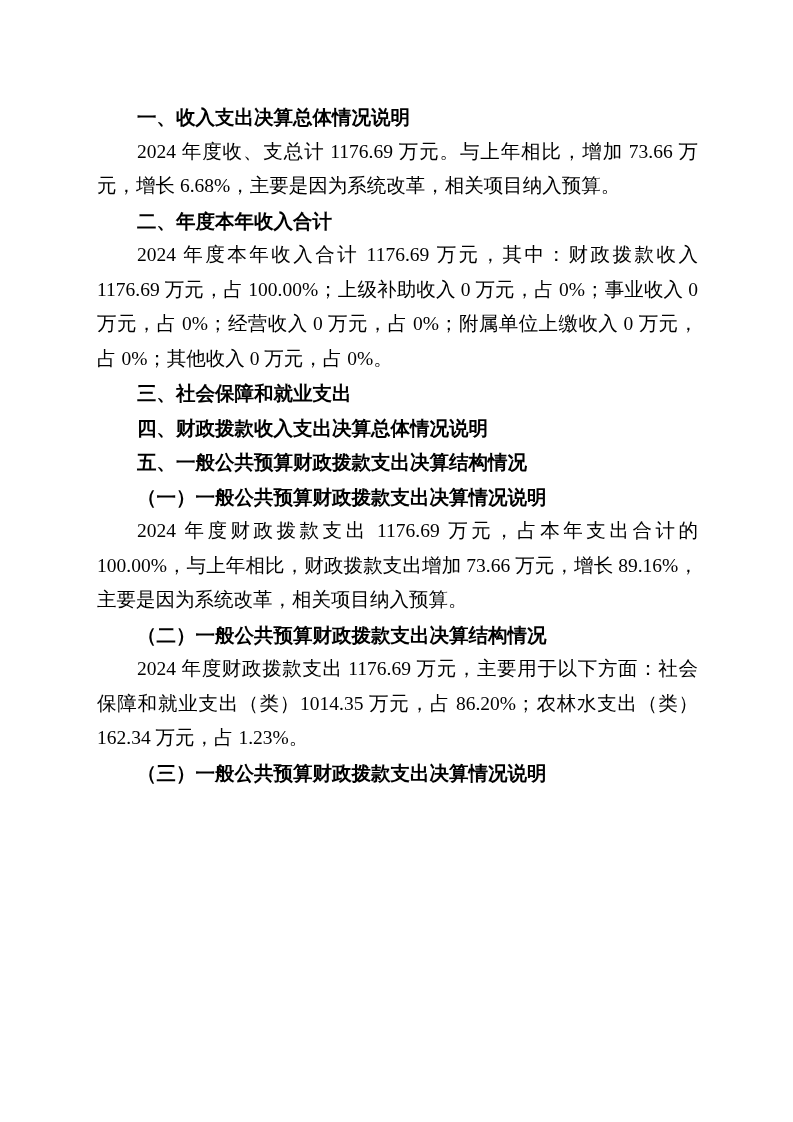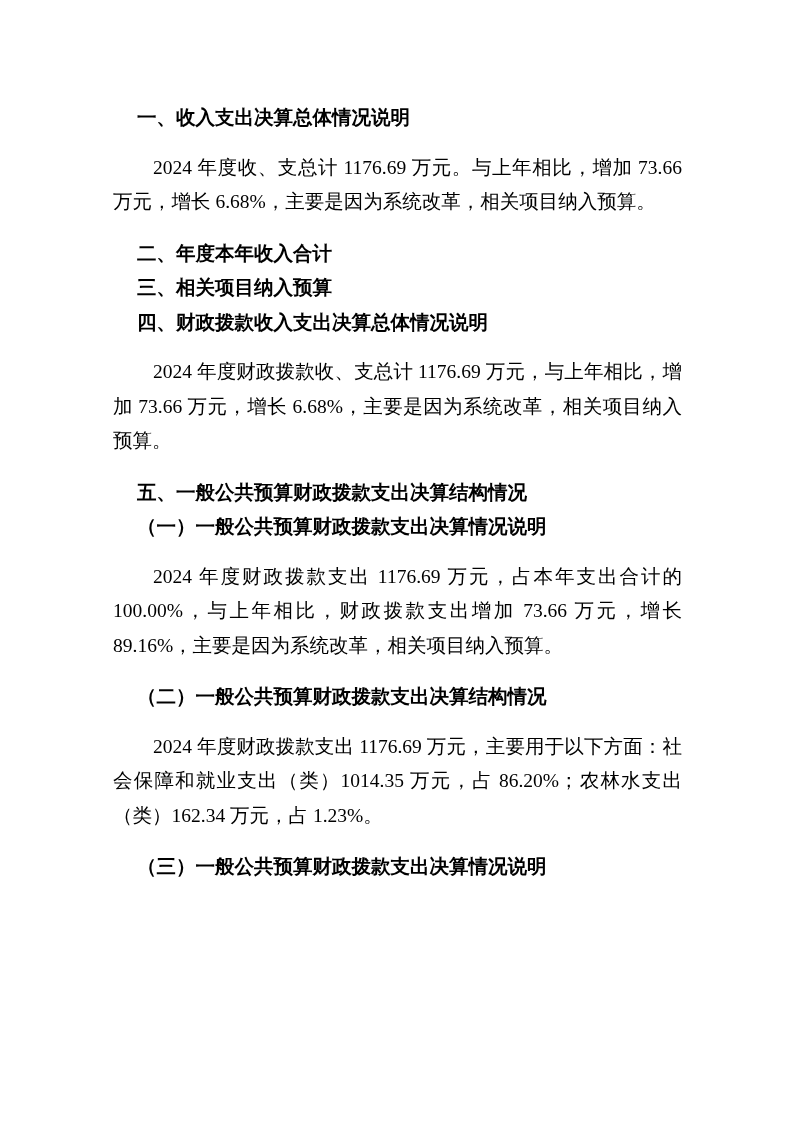--- a/index.html
+++ b/index.html
@@ -29,42 +29,42 @@
     margin: 0;
     padding: 0;
     font-size: 19.5px;
     line-height: 34.5px;
     font-weight: bold;
     font-family: "Liberation Sans", "DejaVu Sans", sans-serif;
     text-indent: 40px;
     color: #000000;
   }
   .content p {
-    margin: 16px;
+    margin: 0;
     padding: 0;
     text-indent: 40px;
     text-align: justify;
     color: #000000;
   }
 </style>
 </head>
 <body>
 
 <div class="page">
   <div class="content">
 
     <h2>一、收入支出决算总体情况说明</h2>
     <p>2024 年度收、支总计 1176.69 万元。与上年相比，增加 73.66 万元，增长 6.68%，主要是因为系统改革，相关项目纳入预算。</p>
 
     <h2>二、年度本年收入合计</h2>
+    <p>2024 年度本年收入合计 1176.69 万元，其中：财政拨款收入 1176.69 万元，占 100.00%；上级补助收入 0 万元，占 0%；事业收入 0 万元，占 0%；经营收入 0 万元，占 0%；附属单位上缴收入 0 万元，占 0%；其他收入 0 万元，占 0%。</p>
 
-    <h2>三、相关项目纳入预算</h2>
+    <h2>三、社会保障和就业支出</h2>
 
     <h2>四、财政拨款收入支出决算总体情况说明</h2>
-    <p>2024 年度财政拨款收、支总计 1176.69 万元，与上年相比，增加 73.66 万元，增长 6.68%，主要是因为系统改革，相关项目纳入预算。</p>
 
     <h2>五、一般公共预算财政拨款支出决算结构情况</h2>
 
     <h3>（一）一般公共预算财政拨款支出决算情况说明</h3>
     <p>2024 年度财政拨款支出 1176.69 万元，占本年支出合计的 100.00%，与上年相比，财政拨款支出增加 73.66 万元，增长 89.16%，主要是因为系统改革，相关项目纳入预算。</p>
 
     <h3>（二）一般公共预算财政拨款支出决算结构情况</h3>
     <p>2024 年度财政拨款支出 1176.69 万元，主要用于以下方面：社会保障和就业支出（类）1014.35 万元，占 86.20%；农林水支出（类）162.34 万元，占 1.23%。</p>
 
     <h3>（三）一般公共预算财政拨款支出决算情况说明</h3>

